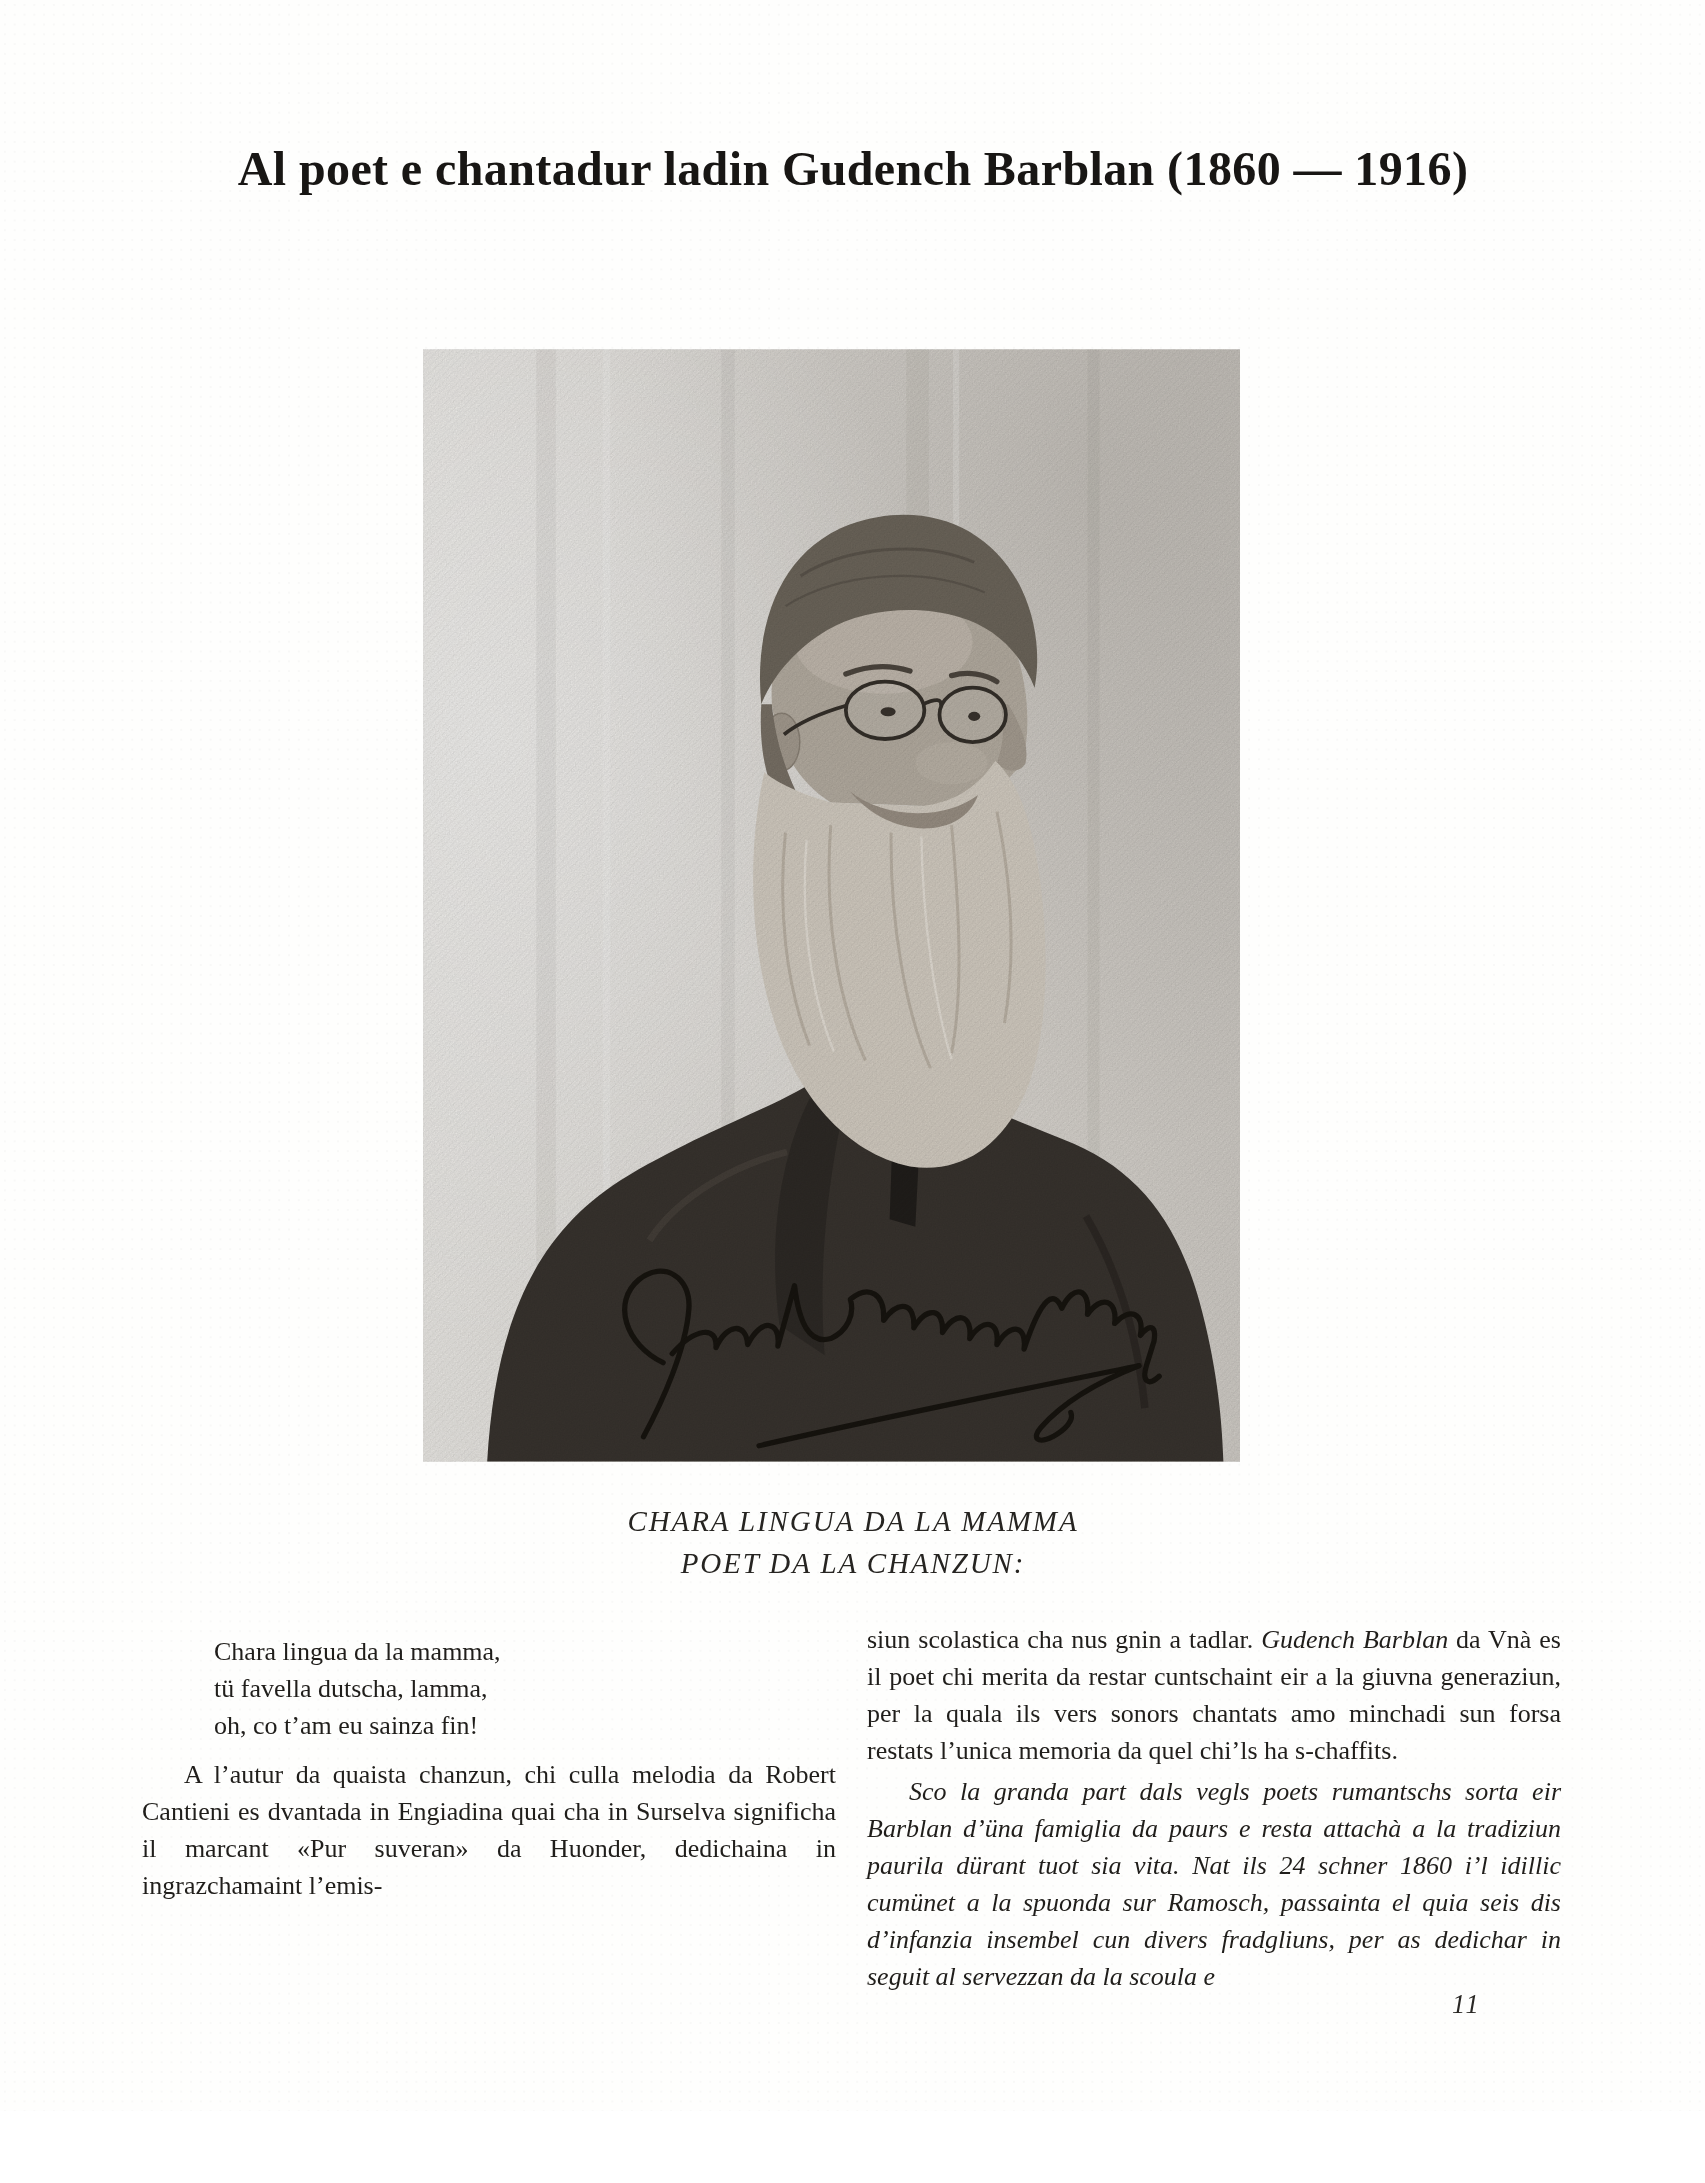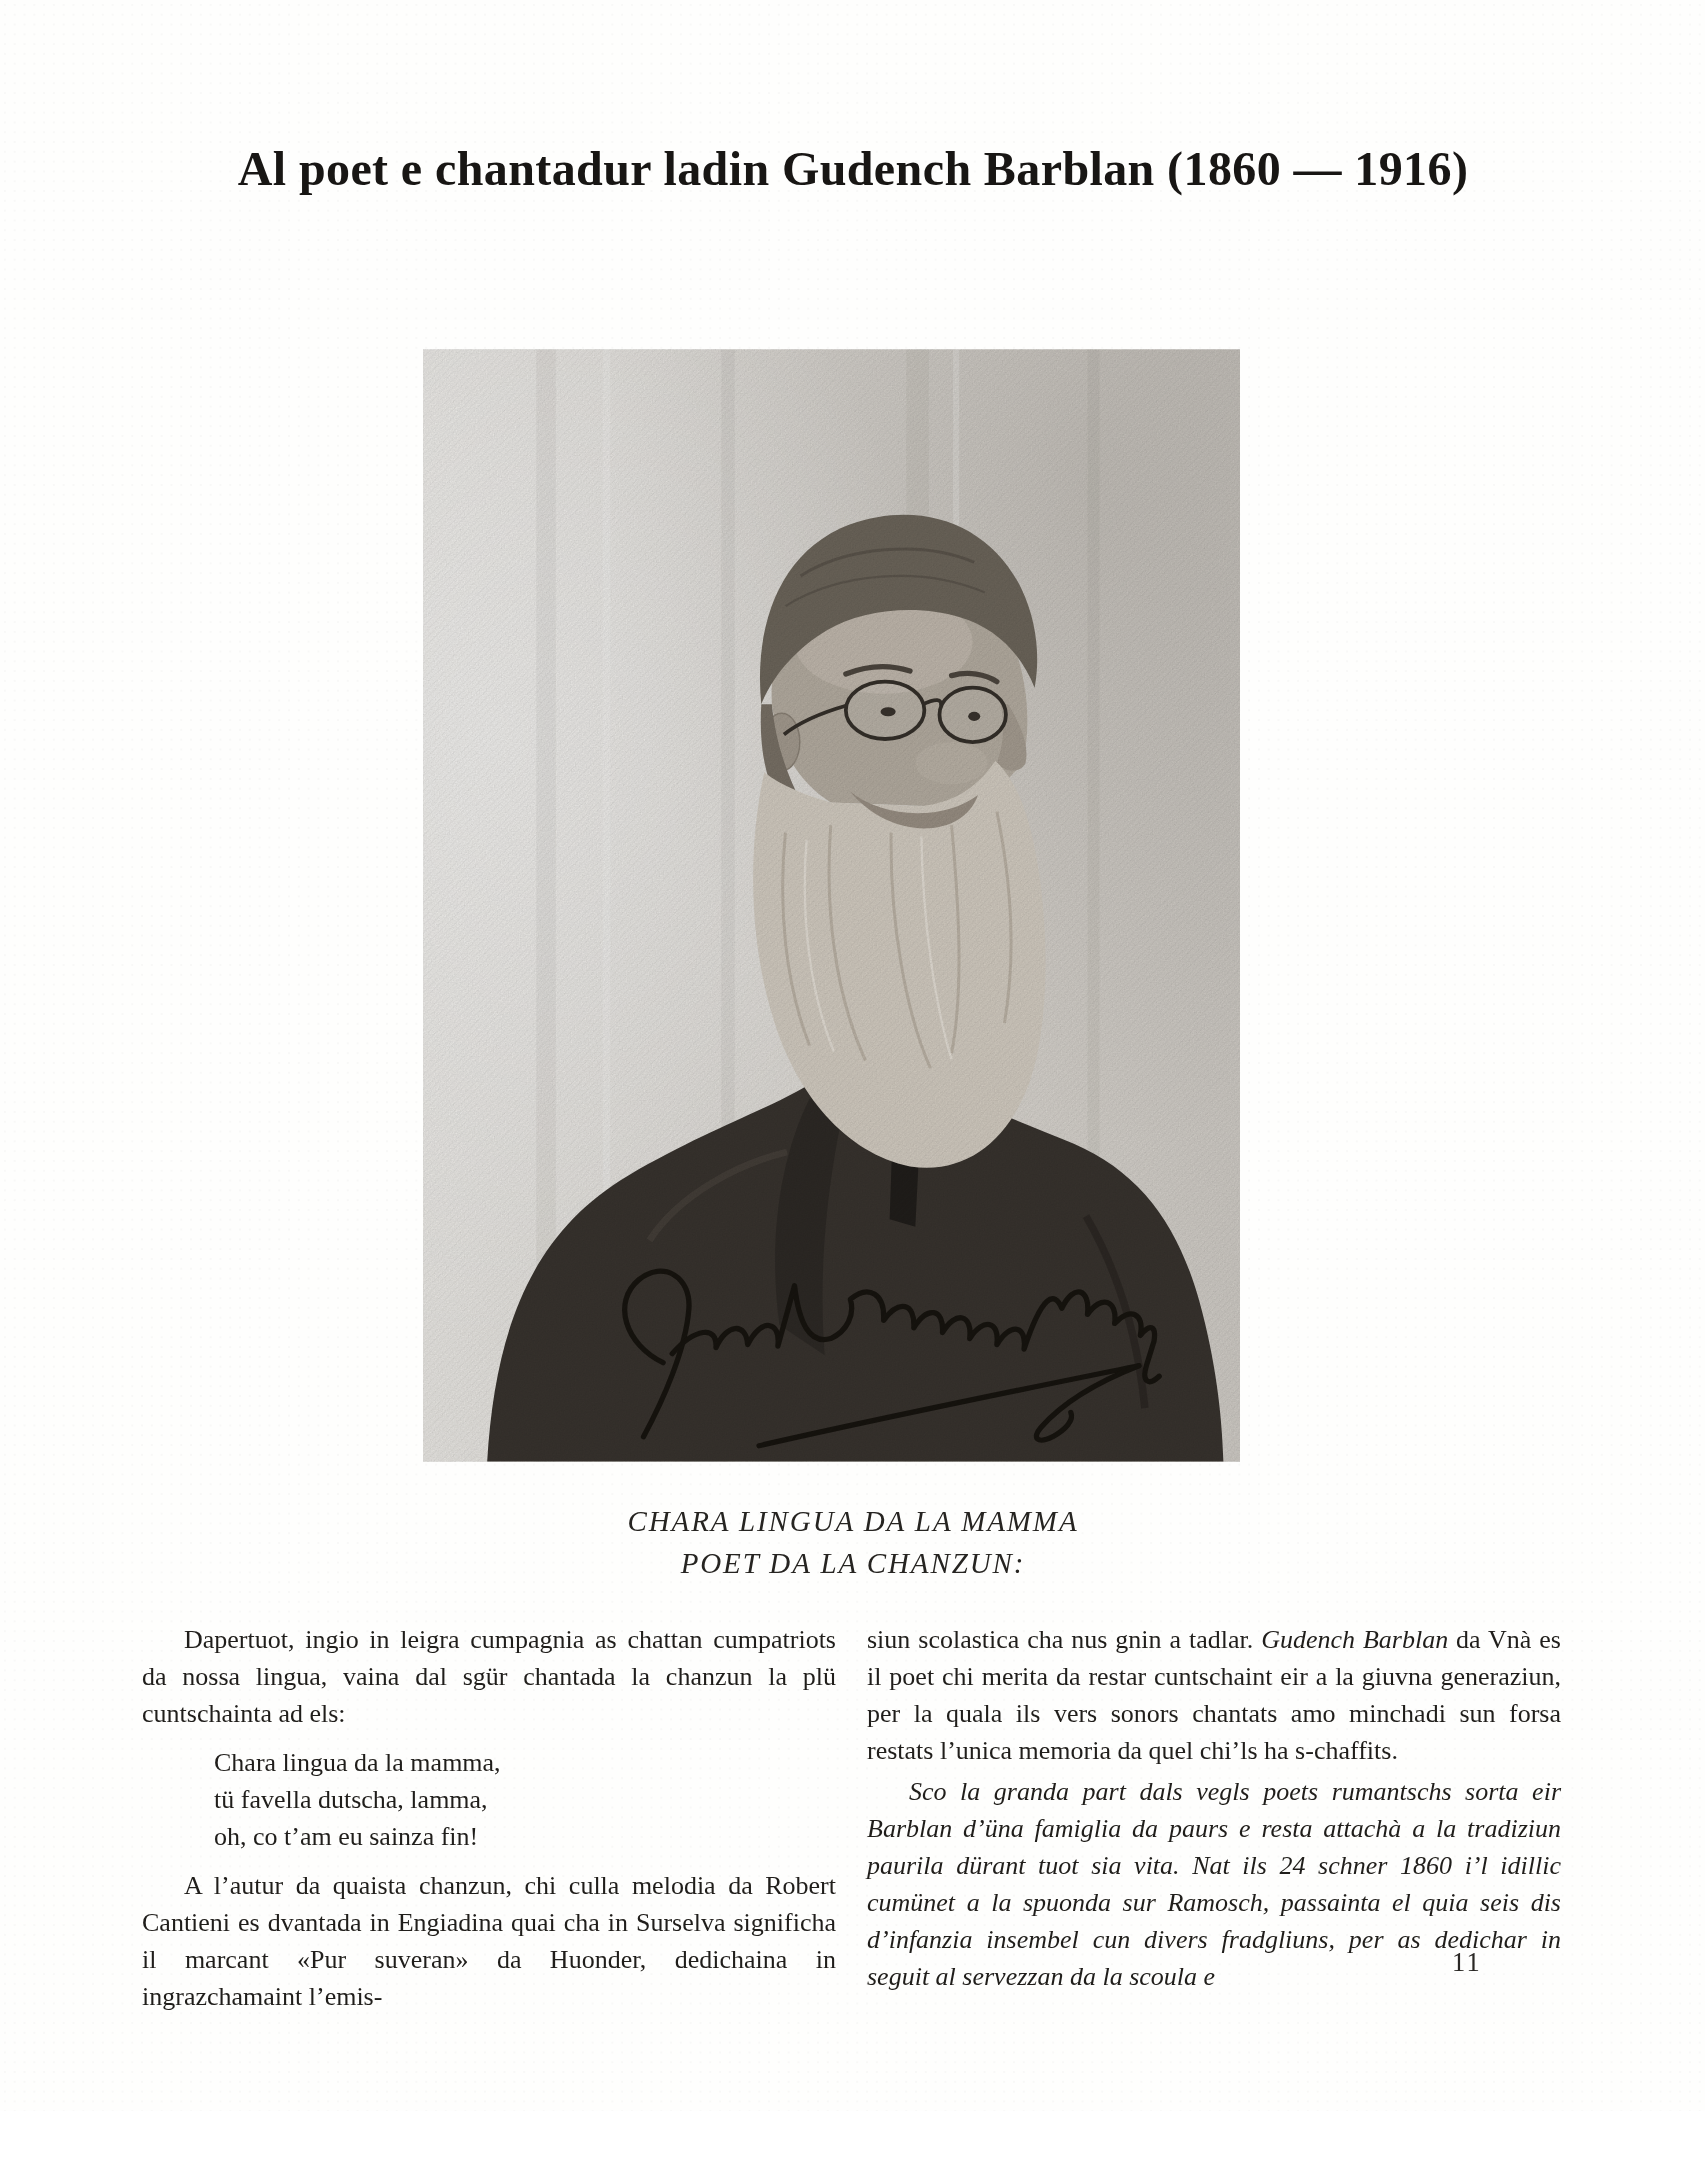--- a/index.html
+++ b/index.html
@@ -39,22 +39,22 @@
     color:#201e1b;
   }
   .col-left{left:142px;}
   .col-right{left:867px;}
   .col p{margin:0;}
   .col p.indent{text-indent:42px;}
   .col p.gap{margin-top:4px;font-style:italic;}
   .poem{margin:12px 0 12px 72px;text-align:left;}
   .poem div{margin:0;}
   .page-number{
-    position:absolute;left:1452px;top:1947px;
-    font-size:26.4px;color:#2a2825;letter-spacing:2.3px;
+    position:absolute;left:1452px;top:1989px;
+    font-size:26.4px;color:#2a2825;letter-spacing:2.3px;font-style:italic;
   }
 </style>
 </head>
 <body>
 
 <div class="page">
 
   <h1 class="title">Al poet e chantadur ladin Gudench Barblan (1860 — 1916)</h1>
 
 
@@ -168,21 +168,20 @@
       <rect x="0" y="0" width="1082" height="1473" filter="url(#grain)" opacity="0.20"></rect>
     </svg>
   </figure>
 
   <div class="caption">
     <div>CHARA LINGUA DA LA MAMMA</div>
     <div>POET DA LA CHANZUN:</div>
   </div>
 
   <div class="col col-left">
-    <p class="indent">Dapertuot, ingio in leigra cumpagnia as chattan cumpatriots da nossa lingua, vaina dal sgür chantada la chanzun la plü cuntschainta ad els:</p>
     <div class="poem">
       <div>Chara lingua da la mamma,</div>
       <div>tü favella dutscha, lamma,</div>
       <div>oh, co t’am eu sainza fin!</div>
     </div>
     <p class="indent">A l’autur da quaista chanzun, chi culla melodia da Robert Cantieni es dvantada in Engiadina quai cha in Surselva significha il marcant «Pur suveran» da Huonder, dedichaina in ingrazchamaint l’emis-</p>
   </div>
 
   <div class="col col-right">
     <p><span>siun scolastica cha nus gnin a tadlar. </span><em>Gudench Barblan</em><span> da Vnà es il poet chi merita da restar cuntschaint eir a la giuvna generaziun, per la quala ils vers sonors chantats amo minchadi sun forsa restats l’unica memoria da quel chi’ls ha s-chaffits.</span></p>

